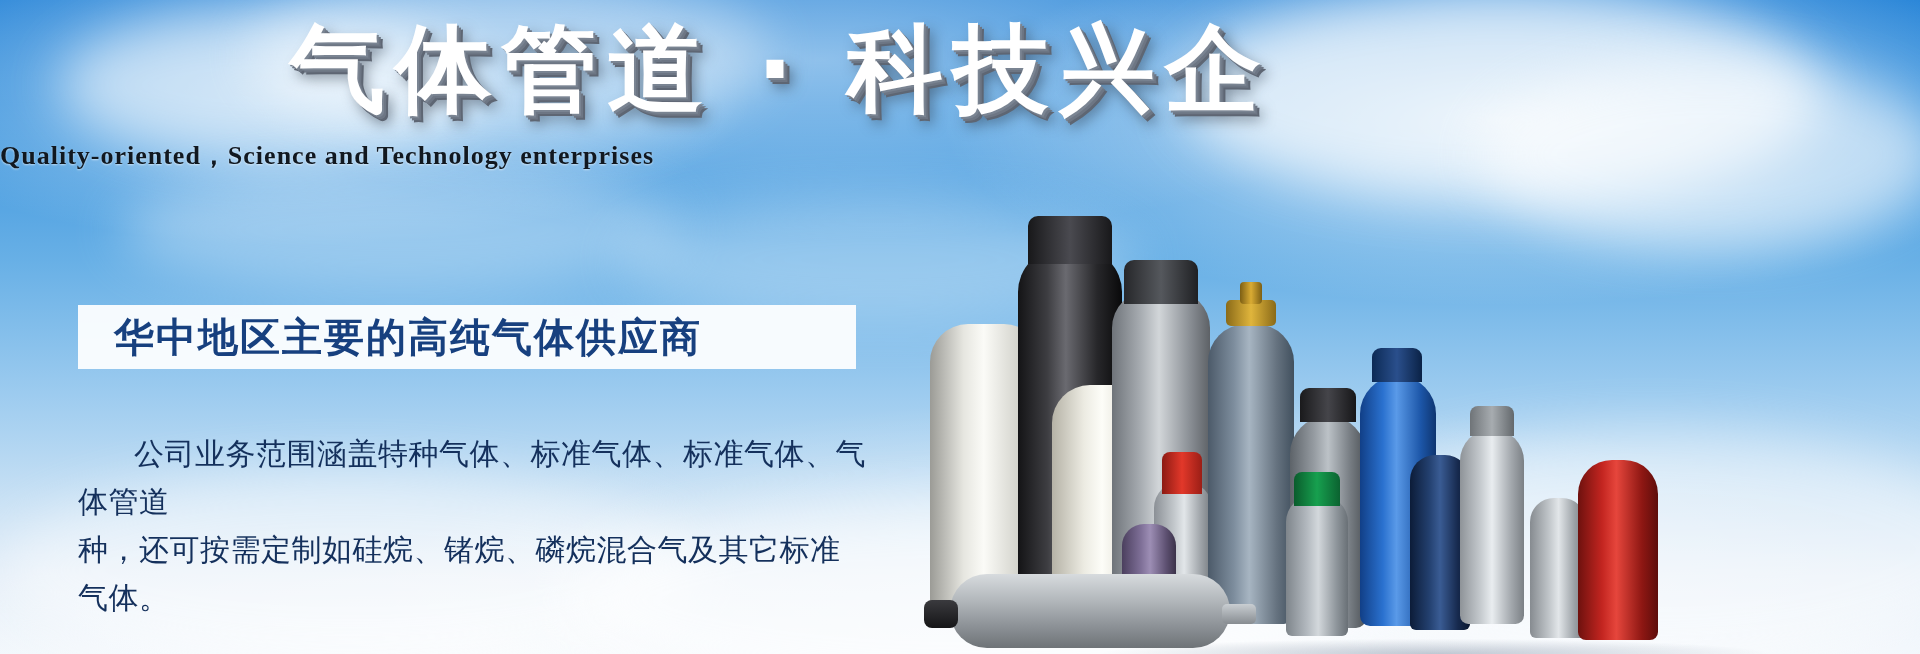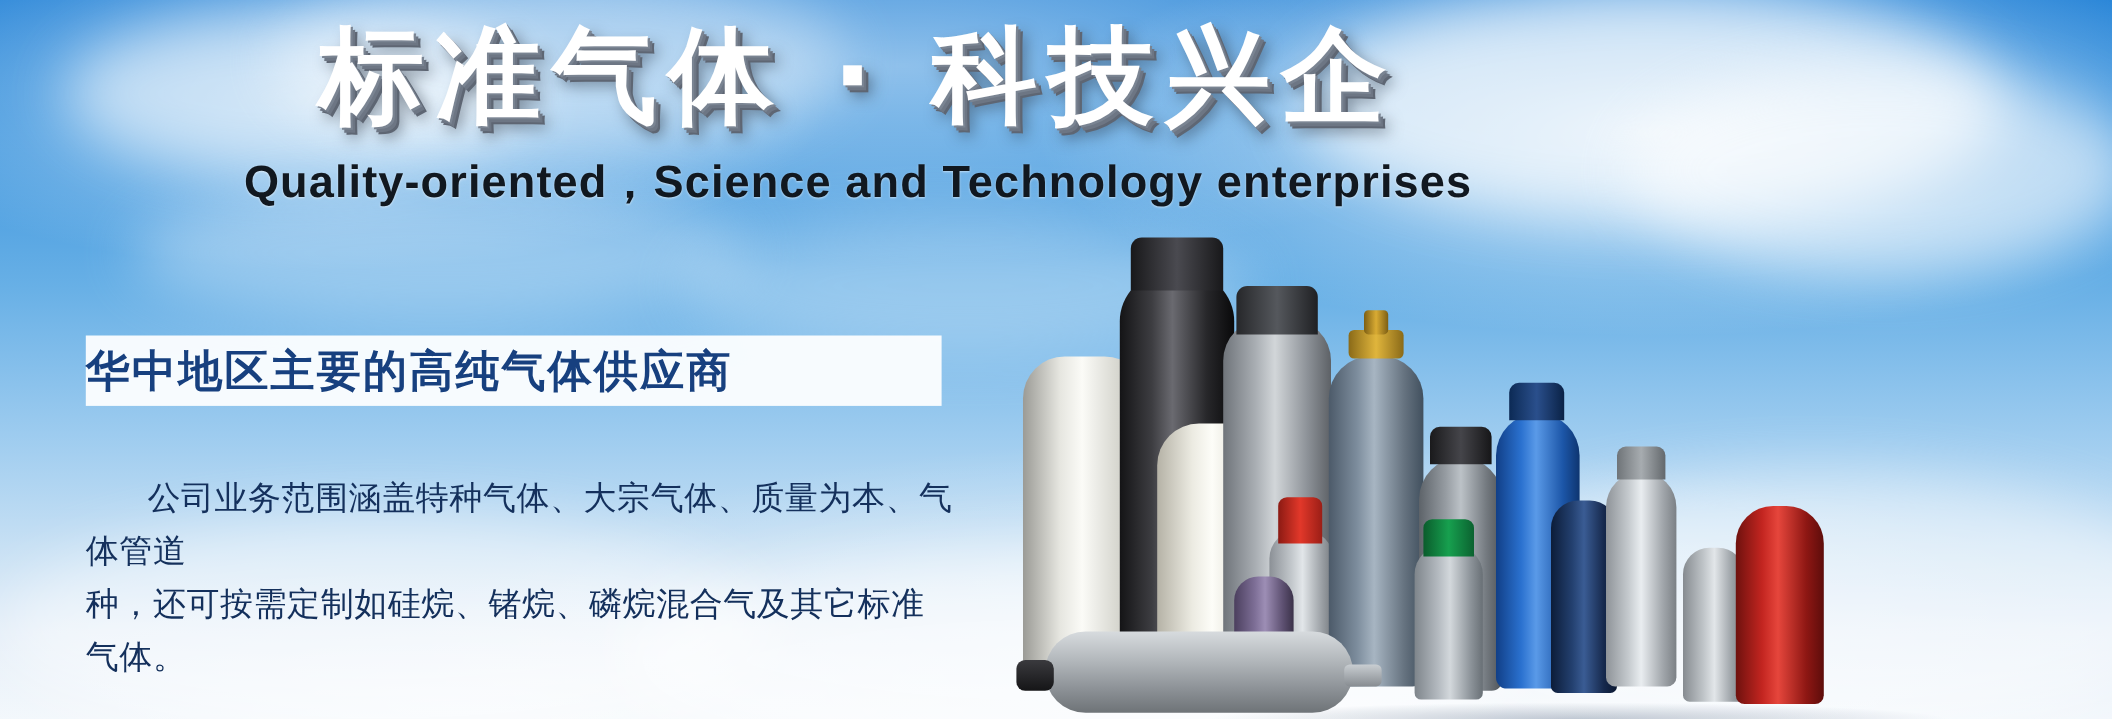--- a/index.html
+++ b/index.html
@@ -31,37 +31,37 @@
     line-height:1.15;
     letter-spacing:10px;
     color:#ffffff;
     text-shadow:
        2px 2px 0 #7a8492,
        4px 4px 0 #6d7684,
        6px 6px 0 #5e6673,
        8px 9px 14px rgba(35,45,60,.55);
   }
   .subtitle{
-    position:absolute;left:0;top:138px;width:1560px;text-align:center;
-    font-family:Liberation Sans, sans-serif;
+    position:absolute;left:0;top:138px;width:1560px;text-align:left;
+    font-family:Liberation Serif, serif;
     font-weight:bold;
-    font-size:41px;
+    font-size:26px;
     letter-spacing:1px;
     color:#111820;
     text-shadow:0 1px 2px rgba(255,255,255,.55);
   }
   .whitebox{
     position:absolute;left:78px;top:305px;width:778px;height:64px;
     background:rgba(255,255,255,.93);
     display:flex;align-items:center;
   }
   .whitebox-text{
     font-family:Liberation Sans, sans-serif;
     font-weight:bold;font-size:40px;letter-spacing:2px;
-    color:#17407f;white-space:nowrap;text-align:center;
+    color:#17407f;padding-left:36px;white-space:nowrap;text-align:center;
   }
   .body-copy{
     position:absolute;left:78px;top:430px;width:790px;
     font-family:"Liberation Serif","DejaVu Serif",serif;
     font-size:30px;line-height:48px;color:#14305c;
     letter-spacing:.5px;
   }
   .body-copy p{margin:0;}
   .body-copy p.indent{text-indent:56px;}
   
@@ -85,31 +85,31 @@
     <div class="puff" style="left:1180px;top:-10px;width:640px;height:210px;opacity:.65"></div>
     <div class="puff" style="left:1480px;top:60px;width:460px;height:190px;opacity:.55"></div>
     <div class="puff" style="left:120px;top:170px;width:560px;height:120px;opacity:.35"></div>
     <div class="puff" style="left:620px;top:200px;width:520px;height:120px;opacity:.30"></div>
     <div class="puff" style="left:0px;top:470px;width:700px;height:200px;opacity:.45"></div>
     <div class="puff" style="left:560px;top:500px;width:820px;height:200px;opacity:.50"></div>
     <div class="puff" style="left:1300px;top:430px;width:700px;height:240px;opacity:.45"></div>
   </div>
 
   <div class="headline-wrap">
-    <div class="headline">标准气体 · 科技兴企</div>
+    <div class="headline">气体管道 · 科技兴企</div>
   </div>
 
   <div class="subtitle">Quality-oriented，Science and Technology enterprises</div>
 
   <div class="whitebox">
     <div class="whitebox-text">华中地区主要的高纯气体供应商</div>
   </div>
 
   <div class="body-copy">
-    <p class="indent">公司业务范围涵盖特种气体、大宗气体、质量为本、气体管道</p>
+    <p class="indent">公司业务范围涵盖特种气体、标准气体、标准气体、气体管道</p>
     <p>种，还可按需定制如硅烷、锗烷、磷烷混合气及其它标准气体。</p>
   </div>
 
   <div class="shadowbar"></div>
   <div class="photo" style="right:0;bottom:0;width:980px;height:520px;">
 
     <div class="cyl" style="left:-10px;bottom:30px;width:112px;height:300px;
                 background:linear-gradient(90deg,#9b9b96 0%,#e6e6e0 30%,#fbfbf7 48%,#d5d5ce 78%,#8f8f89 100%);"></div>
 
     <div class="cyl" style="left:78px;bottom:36px;width:104px;height:370px;

